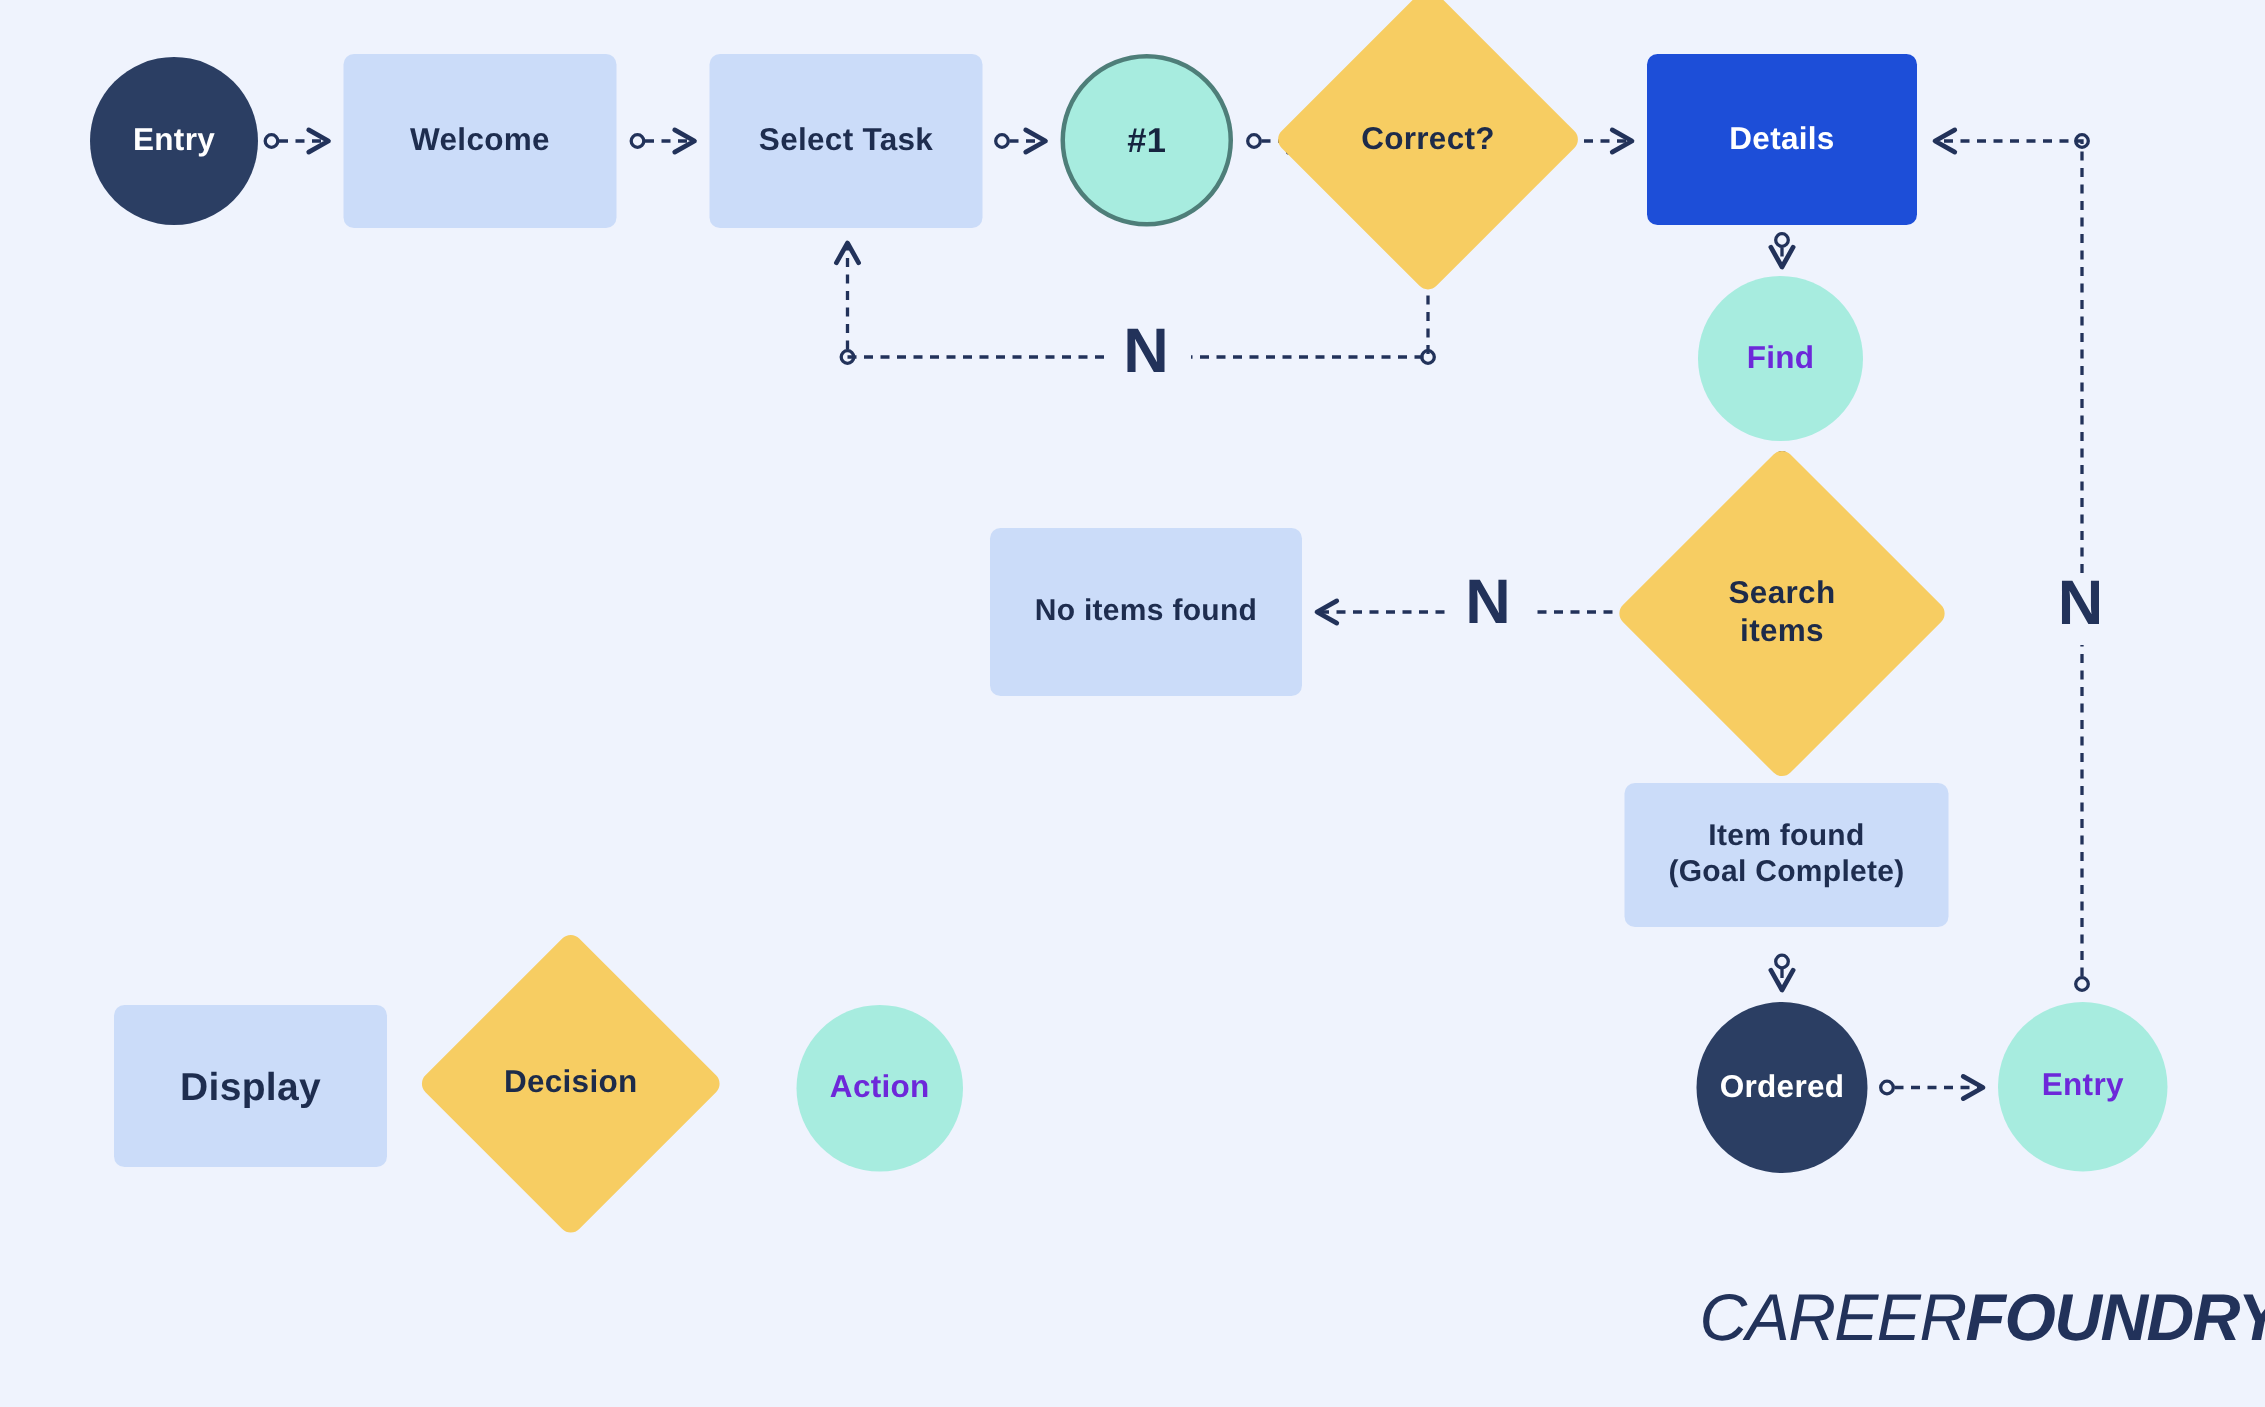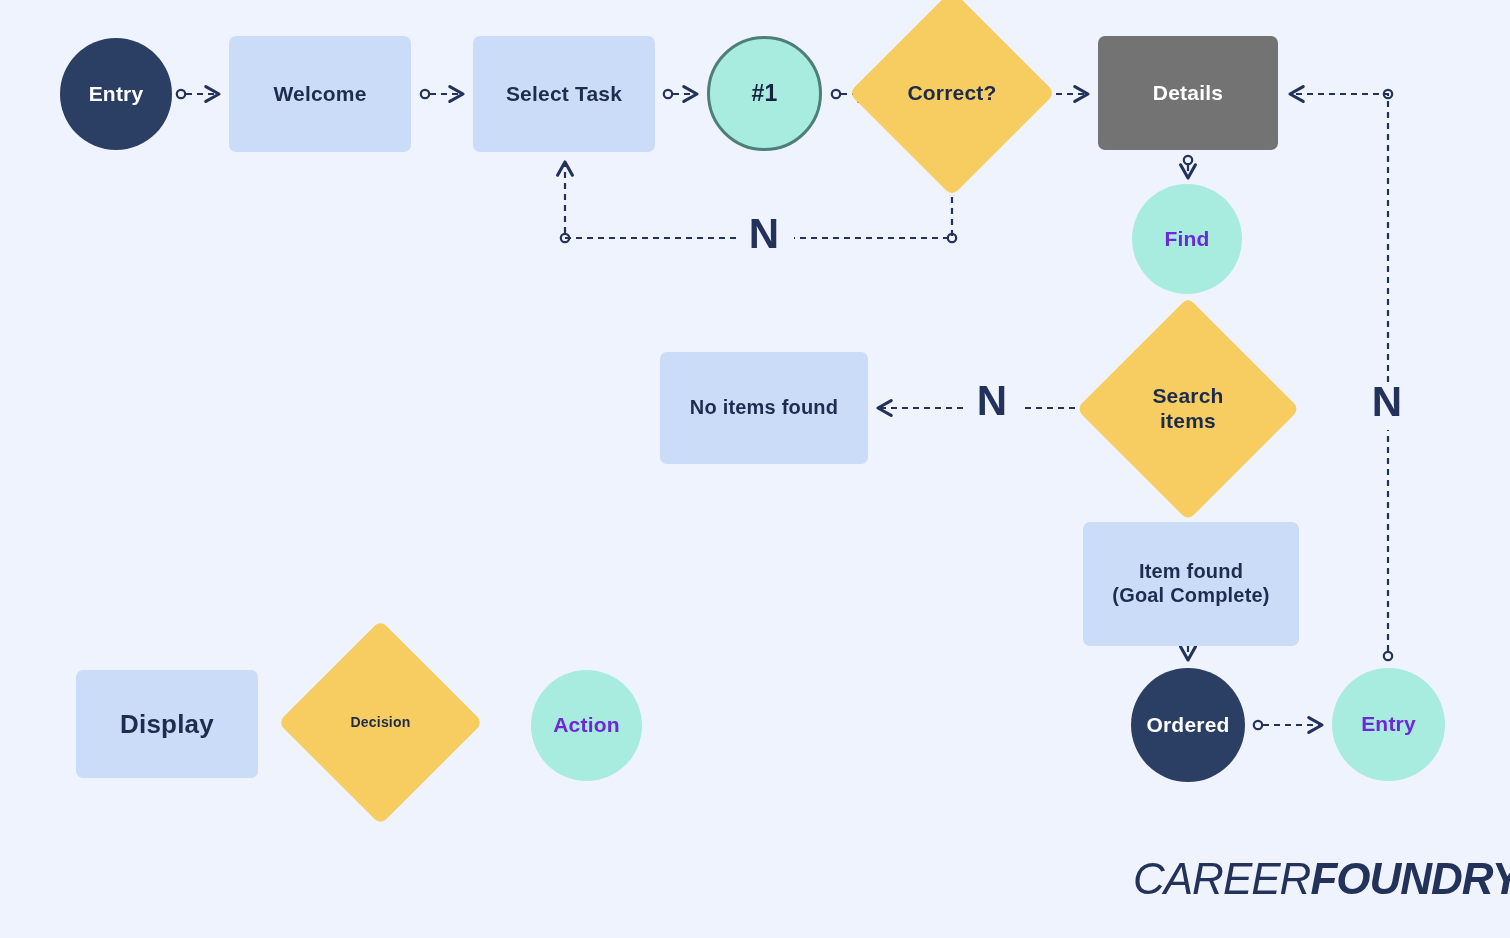--- a/index.html
+++ b/index.html
@@ -38,21 +38,21 @@
     background: #cbdcf9;
     color: #1e2d4f;
     border-radius: 7px;
   }
   .node-terminal {
     background: #2b3e63;
     color: #ffffff;
     border-radius: 50%;
   }
   .node-detail-box {
-    background: #737373;
+    background: #1d4ed8;
     color: #ffffff;
     border-radius: 7px;
     text-align: center;
   }
   .node-action {
     background: #a7ecdf;
     color: #6d28d9;
     border-radius: 50%;
   }
   .node-action-outlined {
@@ -216,21 +216,21 @@
   <div class="node node-decision" style="left:1109px; top:330px; width:158px; height:158px; font-size:21px;">
     <span class="dia-shape"></span>
     <span class="dia-label" style="white-space:pre-line;">Search
 items</span>
   </div>
 
   <div class="node node-display" style="left:660px; top:352px; width:208px; height:112px; font-size:20px;">
     <span>No items found</span>
   </div>
 
-  <div class="node node-display" style="left:1083px; top:522px; width:216px; height:124px; font-size:20px;">
+  <div class="node node-display" style="left:1083px; top:522px; width:216px; height:96px; font-size:20px;">
     <span style="white-space:pre-line;">Item found
 (Goal Complete)</span>
   </div>
 
   <div class="node node-terminal" style="left:1131px; top:668px; width:114px; height:114px; font-size:21px;">
     <span>Ordered</span>
   </div>
 
   <div class="node node-action" style="left:1332px; top:668px; width:113px; height:113px; font-size:21px;">
     <span>Entry</span>
@@ -245,21 +245,21 @@
   </div>
 
   <div class="edge-label" style="left:1367px; top:381px; width:40px; text-align:center; font-size:42px;">
     <span>N</span>
   </div>
 
   <div class="node node-display" style="left:76px; top:670px; width:182px; height:108px; font-size:26px;">
     <span>Display</span>
   </div>
 
-  <div class="node node-decision" style="left:308px; top:650px; width:145px; height:145px; font-size:14px;">
+  <div class="node node-decision" style="left:308px; top:650px; width:145px; height:145px; font-size:21px;">
     <span class="dia-shape"></span>
     <span class="dia-label">Decision</span>
   </div>
 
   <div class="node node-action" style="left:531px; top:670px; width:111px; height:111px; font-size:21px;">
     <span>Action</span>
   </div>
 
   <div id="logo" style="left:1133px; top:854px; font-size:44px;">
     <span class="lg-thin">CAREER</span><span class="lg-bold">FOUNDRY</span>

